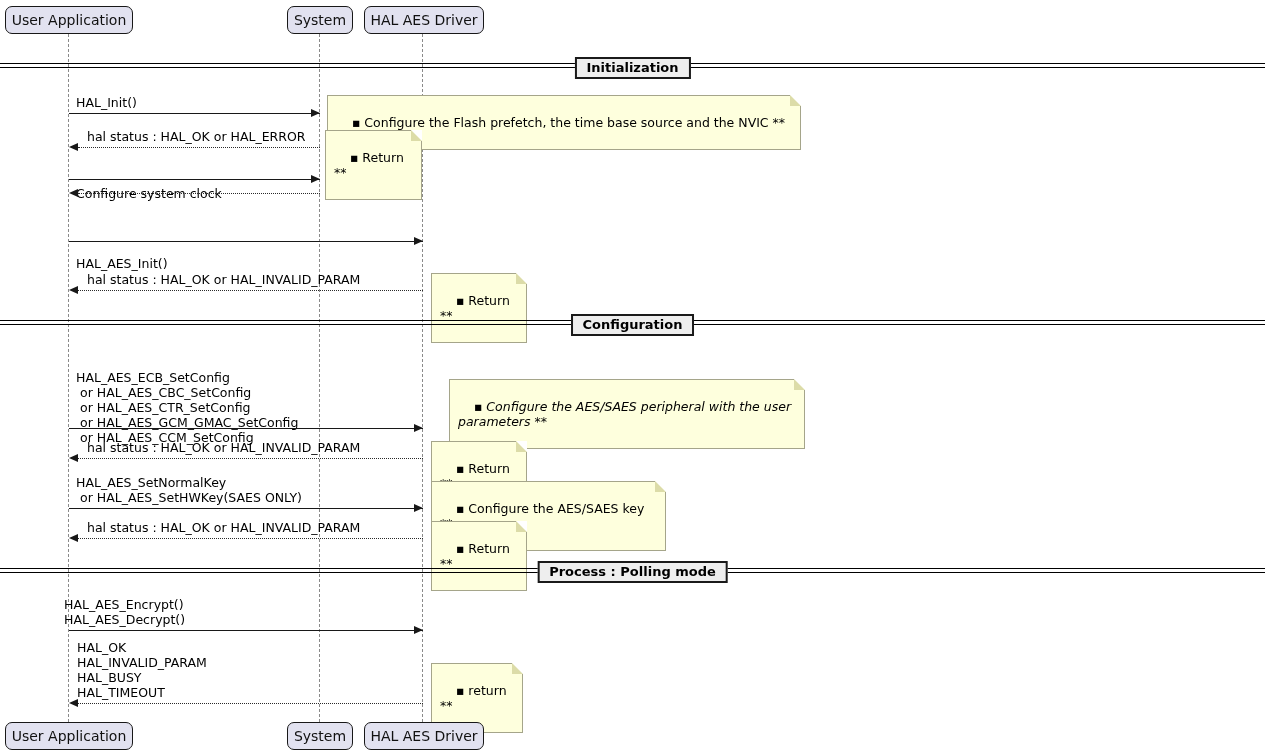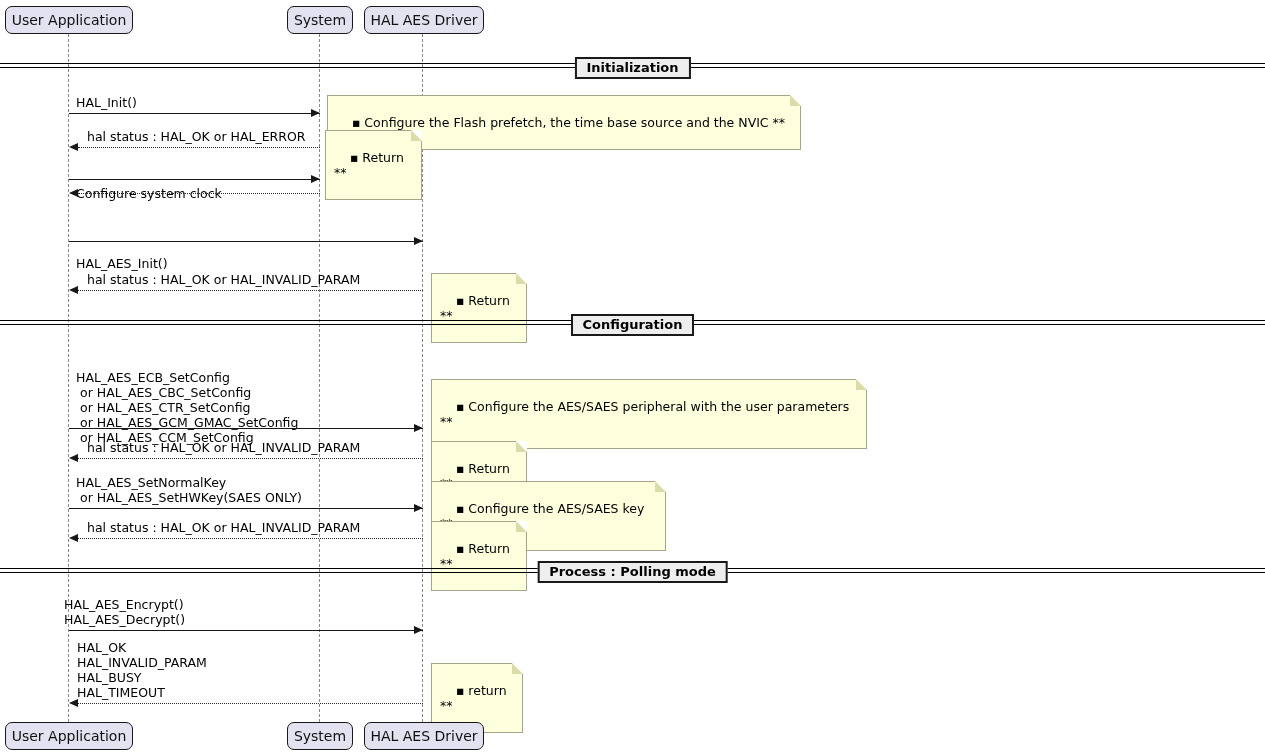--- a/index.html
+++ b/index.html
@@ -102,21 +102,21 @@
   <div>
     <div class="msg-label" style="left:76px;top:370px;">HAL_AES_ECB_SetConfig
  or HAL_AES_CBC_SetConfig
  or HAL_AES_CTR_SetConfig
  or HAL_AES_GCM_GMAC_SetConfig
  or HAL_AES_CCM_SetConfig</div>
     <div class="msg-line" style="left:69px;top:428px;width:354px;"></div>
     <div class="arrowhead right" style="left:414px;top:424px;"></div>
   </div>
 
-  <div class="note" style="left:431px;top:379px;width:436px;min-height:24px;">
+  <div class="note" style="left:449px;top:379px;width:356px;min-height:24px;font-style:italic;">
     <i class="fold"></i><span>▪ Configure the AES/SAES peripheral with the user parameters **</span>
   </div>
 
   <div>
     <div class="msg-label" style="left:87px;top:440px;">hal status : HAL_OK or HAL_INVALID_PARAM</div>
     <div class="msg-line dotted" style="left:78px;top:458px;width:345px;"></div>
     <div class="arrowhead left" style="left:69px;top:454px;"></div>
   </div>
 
   <div class="note" style="left:431px;top:441px;width:96px;min-height:24px;">

